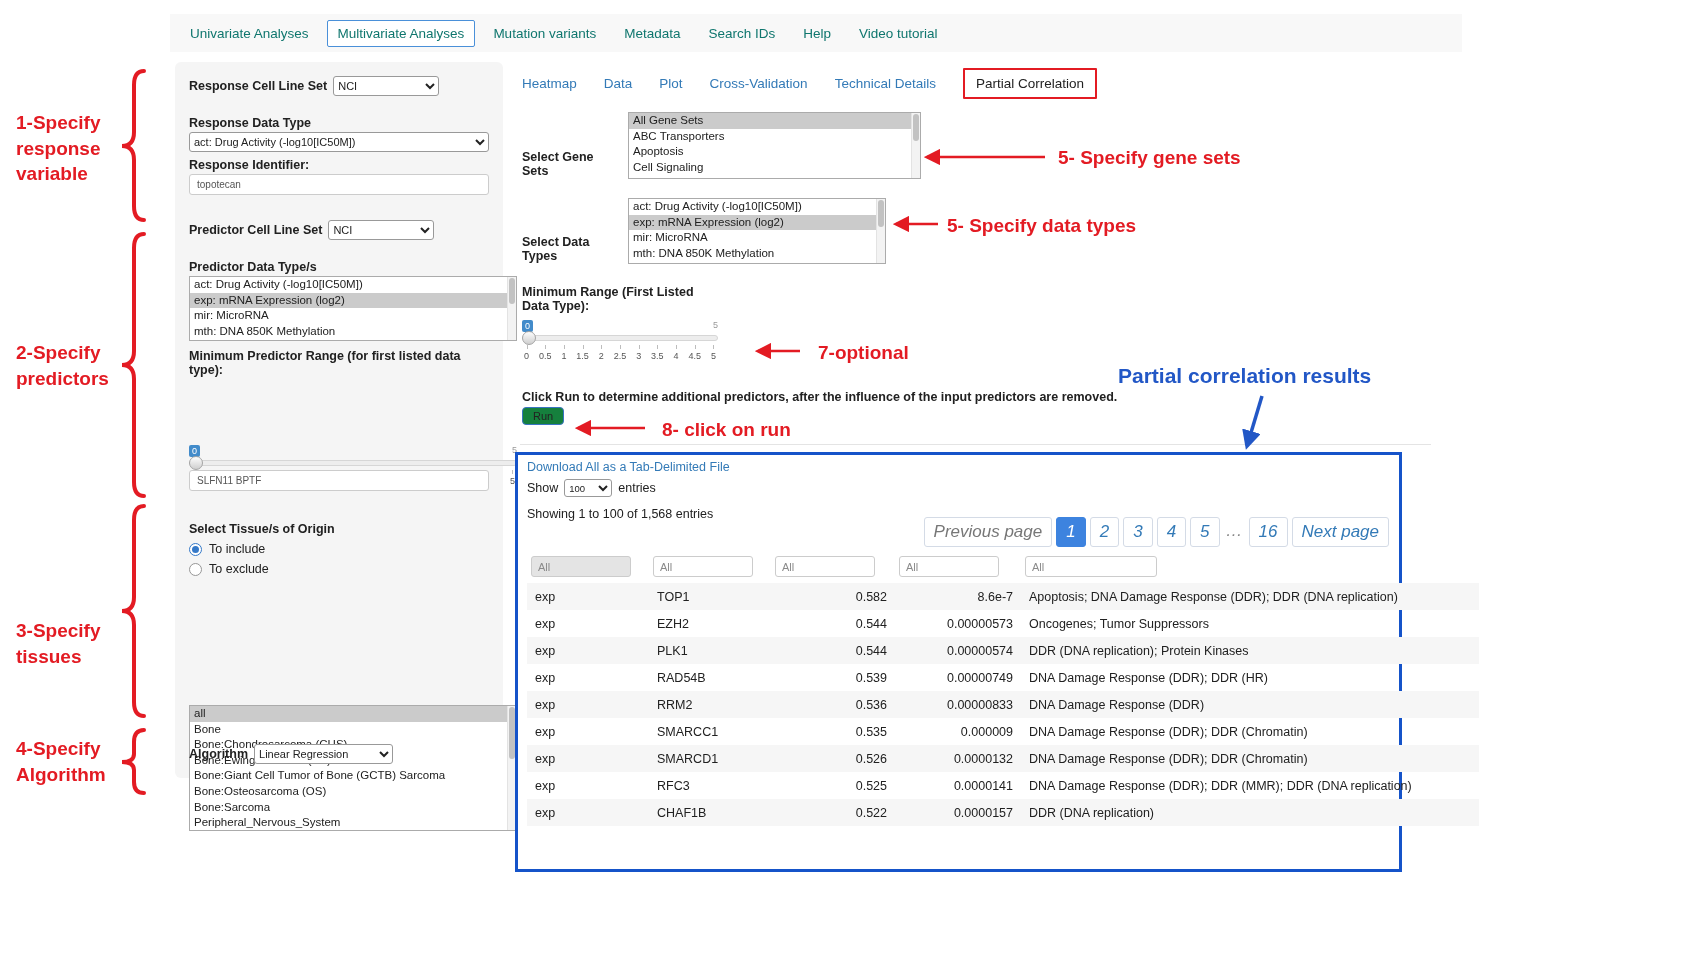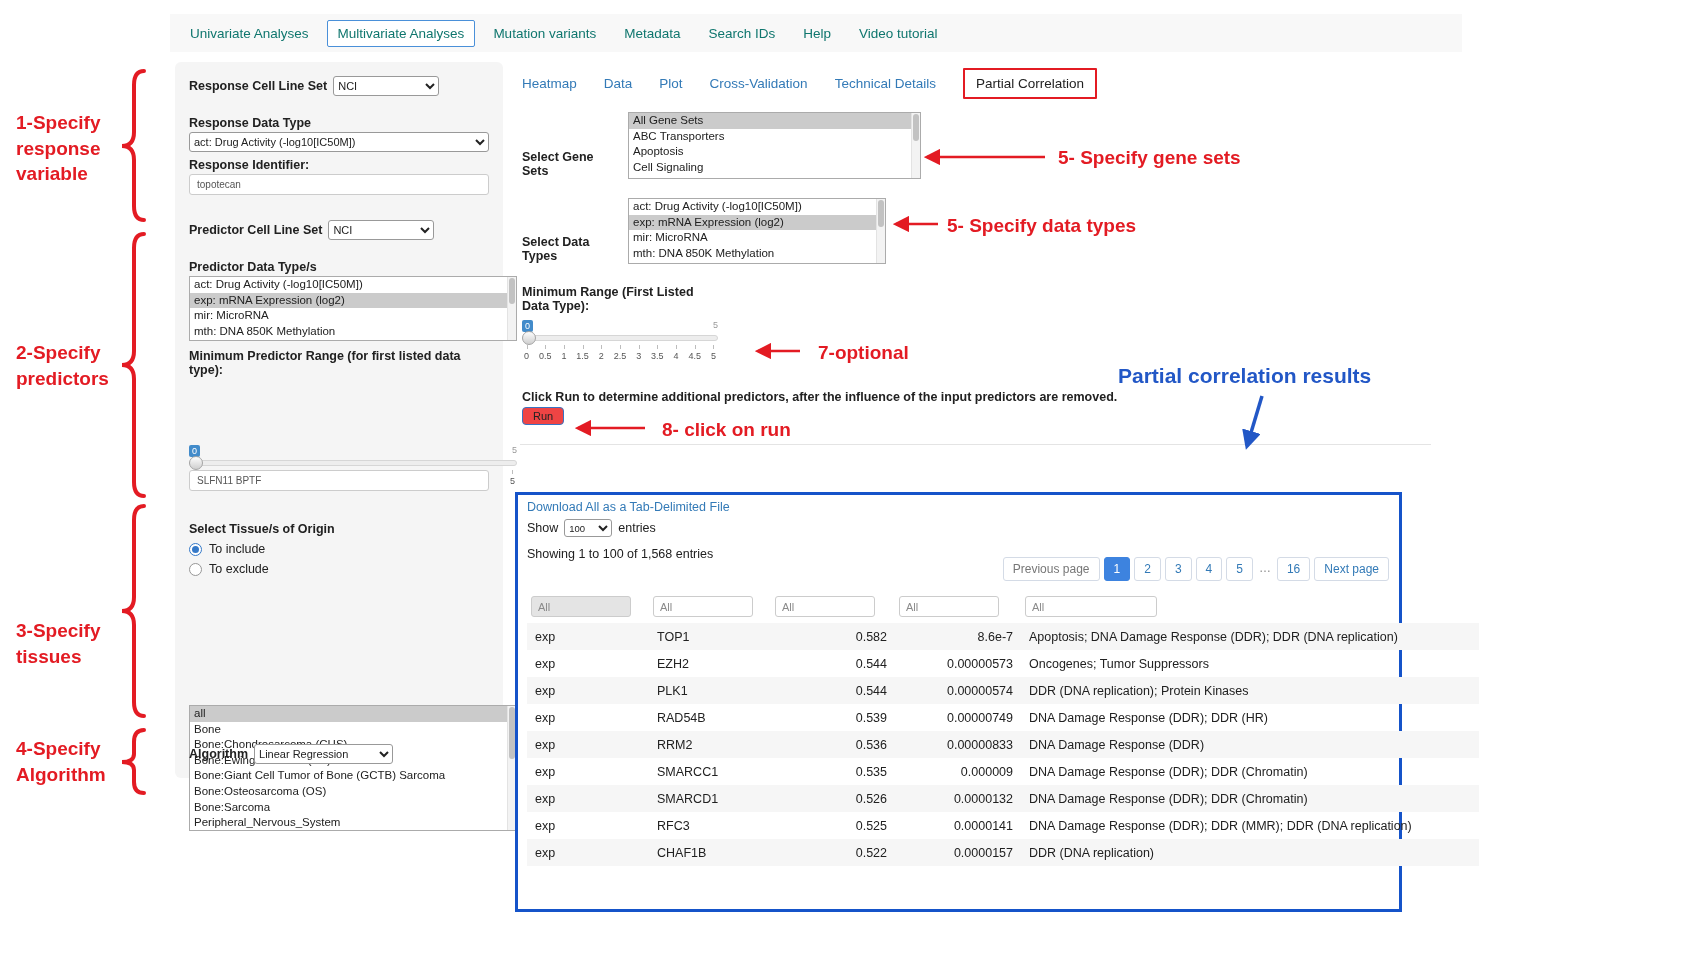--- a/index.html
+++ b/index.html
@@ -62,34 +62,34 @@
 
   
   .tabs { position:absolute; left:522px; top:66px; display:flex; align-items:center; gap:27px; font-size:13.5px; height:34px; }
   .tab { color:#337ab7; cursor:pointer; white-space:nowrap; }
   .tab.active { color:#222; border:2.5px solid #e31b23; padding:6px 11px; border-radius:1px; }
 
   
   .lb-row { position:absolute; display:flex; align-items:flex-end; gap:10px; }
   .lb-label { font-weight:bold; font-size:12.5px; width:96px; padding-bottom:1px; }
   .main-block { position:absolute; font-size:12.5px; }
-  .run-btn { display:inline-block; font-size:11px; padding:2px 10px; background:#ef4444;
+  .run-btn { display:inline-block; font-size:11px; padding:2px 10px; background:#15803d;
     border:1.5px solid #3873c2; border-radius:4px; color:#222; cursor:pointer; }
   .divider { position:absolute; left:520px; top:444px; width:911px; height:0; border-top:1px solid #e4e4e4; }
 
   
   .results-box { position:absolute; left:515px; top:452px; width:887px; height:420px;
-    border:3px solid #1553c9; background:#fff;margin-top:40px; }
+    border:3px solid #1553c9; background:#fff; }
   .rb { position:absolute; }
   .download-link { color:#337ab7; font-size:12.5px; cursor:pointer; }
   .show-row { display:flex; align-items:center; gap:6px; font-size:12.5px; }
   .show-row select { height:18px; font-size:9.5px; width:48px; }
   .showing-text { font-size:12.5px; }
 
-  .pagination { display:flex; gap:4px; align-items:flex-start; font-size:12px; }
+  .pagination { display:flex; gap:4px; align-items:flex-start; font-size:17px;font-style:italic; }
   .page { border:1px solid #d4dbe6; border-radius:3px; padding:4px 9px; color:#337ab7; cursor:pointer; white-space:nowrap; }
   .page.prev { color:#777; }
   .page.active { background:#3d83df; border-color:#3d83df; color:#fff; }
   .page.ellipsis { border:none; color:#888; padding:4px 2px; cursor:default; }
 
   table.results { border-collapse:collapse; width:952px; font-size:12.5px; table-layout:fixed; }
   table.results th { position:relative; text-align:left; font-weight:bold; padding:7px 20px 7px 8px;
     border-bottom:1px solid #e0e0e0; font-size:12.5px; cursor:pointer; }
   table.results th.col-parcor, table.results th.col-pval { text-align:right; }
   .sort-icon { position:absolute; right:3px; top:8px; color:#c6c6c6; font-size:11px; font-weight:normal; }

